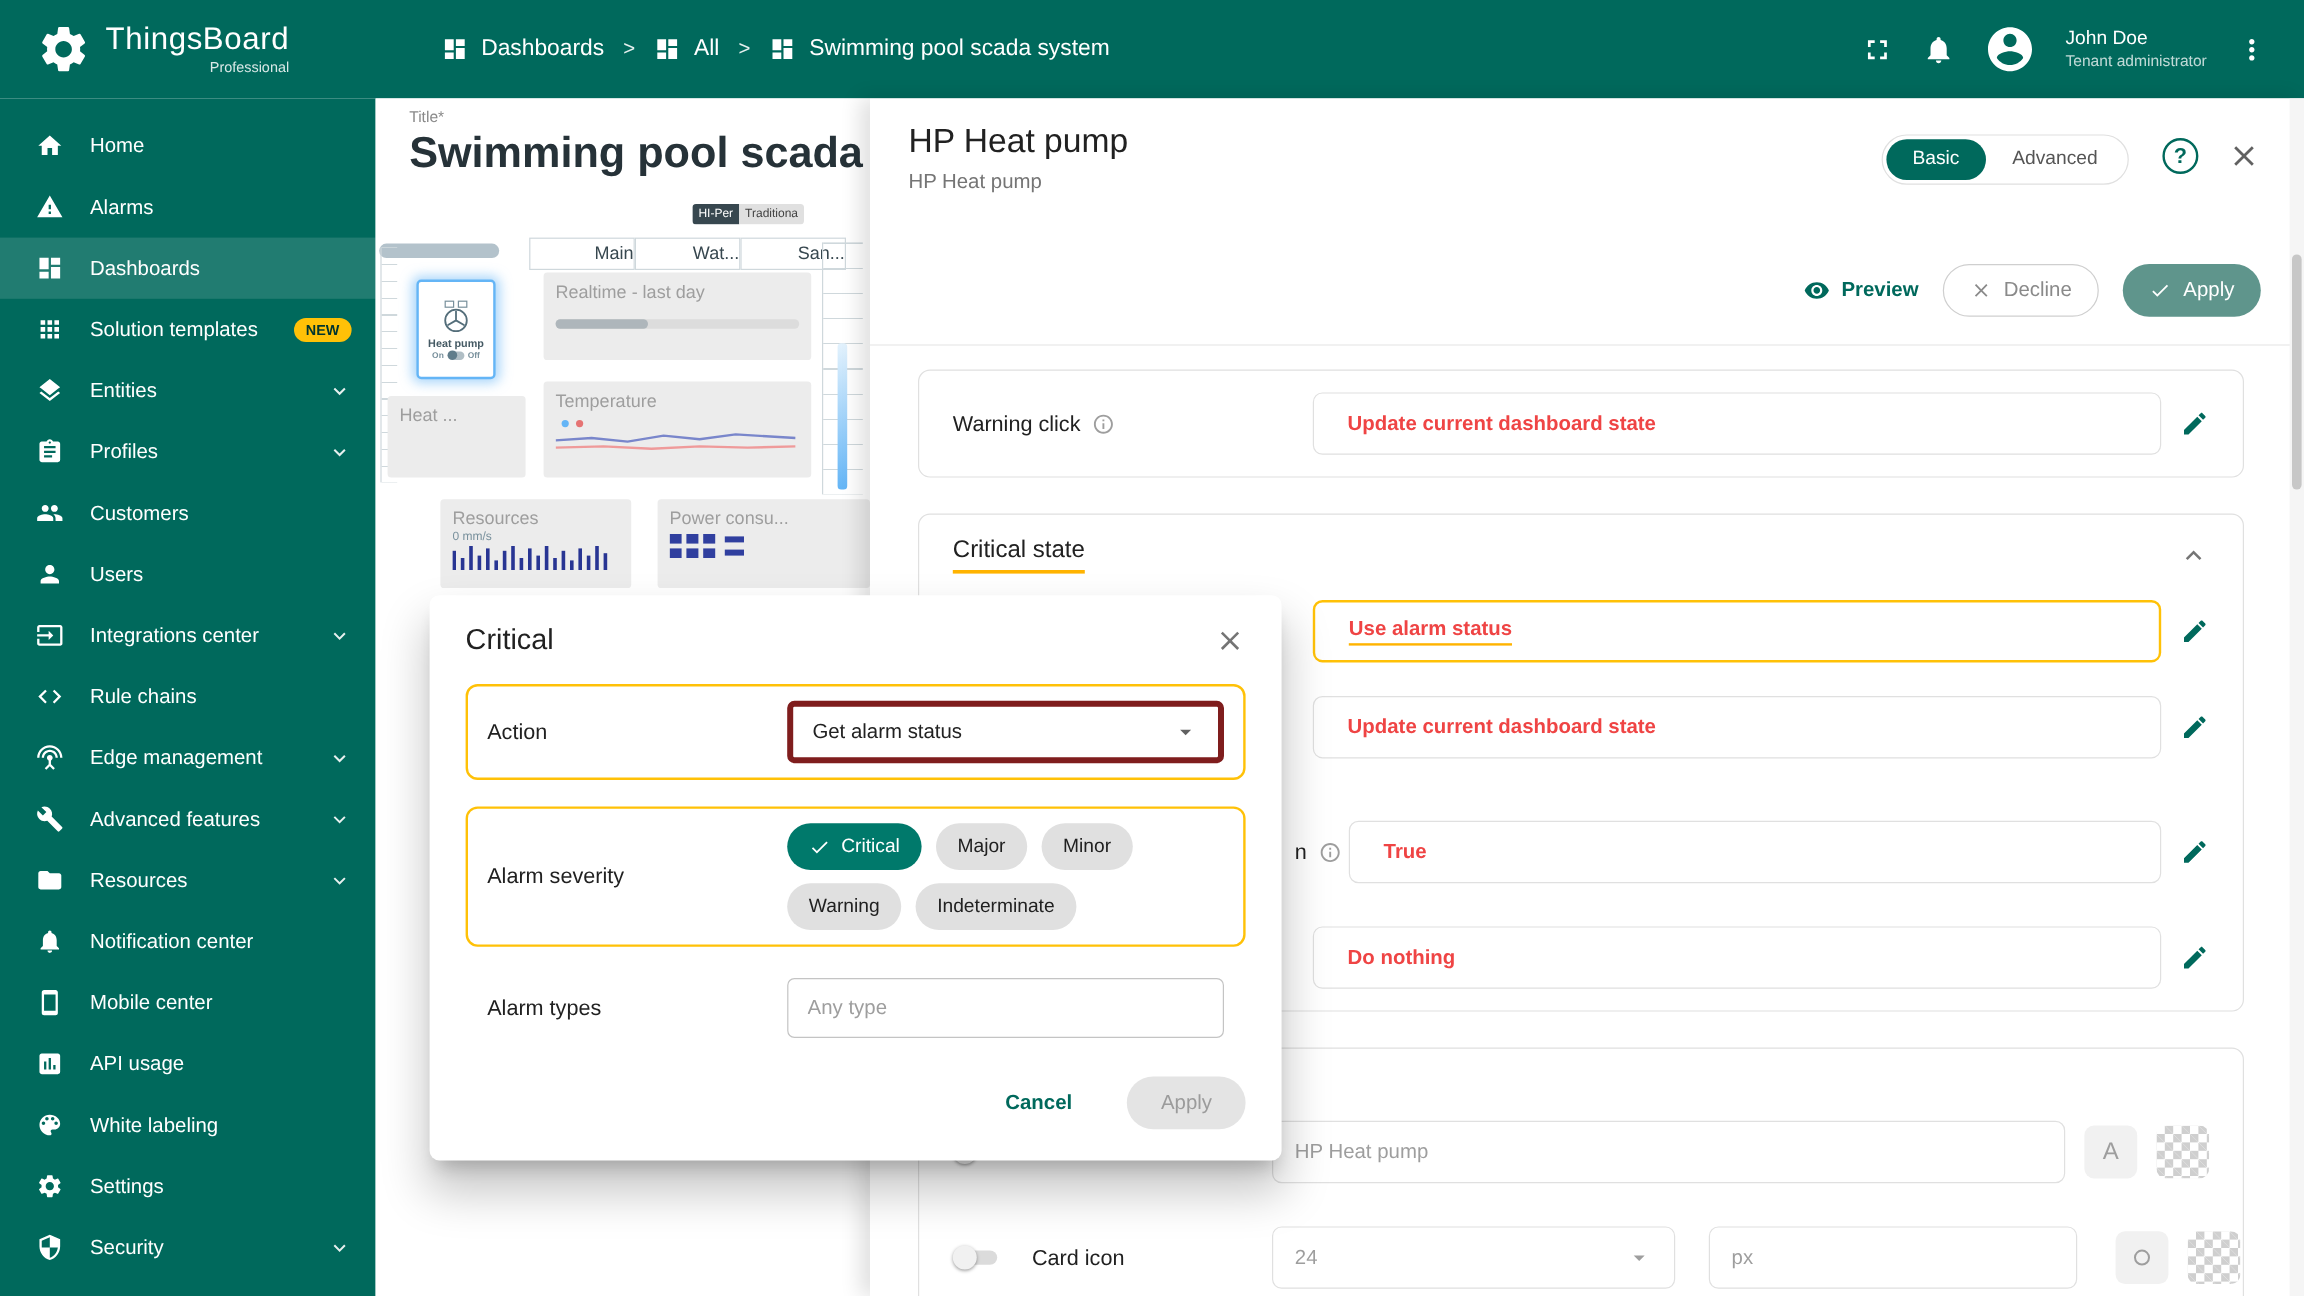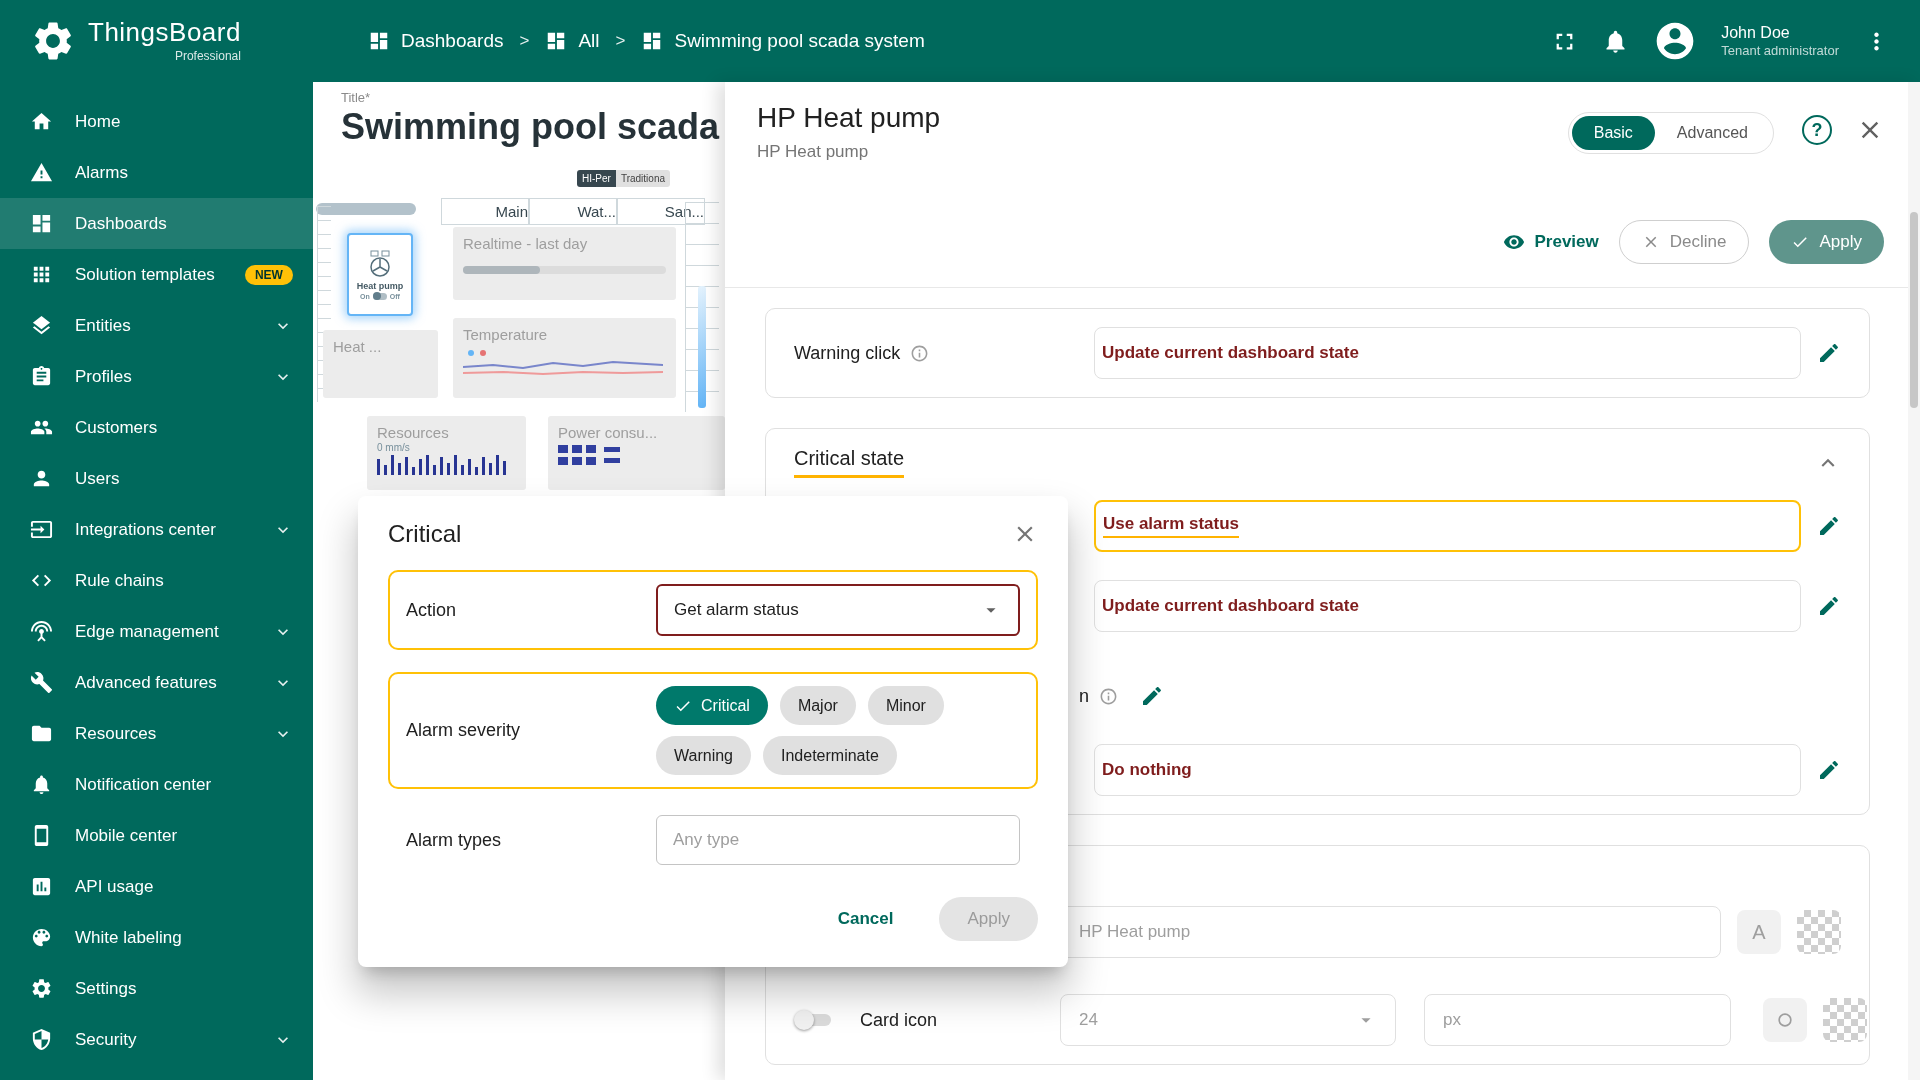--- a/index.html
+++ b/index.html
@@ -102,21 +102,21 @@
     padding:0 22px; background:#5f958c; color:#fff; font-size:17px; cursor:pointer; border:none; }
   .btn-apply .bico { width:18px; height:18px; }
 
   .drawer-content { padding:20px 50px 0 40px; }
   .card { border:1px solid #e0e0e0; border-radius:10px; padding:18px 28px; margin-bottom:30px; background:#fff; }
   .row { display:flex; align-items:center; }
   .row-label { width:300px; flex:none; font-size:18px; color:#212121; display:flex; align-items:center; gap:10px; }
   .row-label.frag { width:330px; justify-content:flex-end; padding-right:6px; }
   .info-ic { width:19px; height:19px; color:#9e9e9e; flex:none; }
   .value-box { flex:1; height:52px; border:1px solid #e0e0e0; border-radius:8px; display:flex;
-    align-items:center; padding:0 7px; font-size:17px; font-weight:600; color:#7f1d1d;
+    align-items:center; padding:0 28px; font-size:17px; font-weight:600; color:#ef4444;
     background:#fff; cursor:pointer; min-width:0; }
   .value-box.amber { border:2px solid #ffc107; }
   .underline-amber { border-bottom:2px solid #ffb300; padding-bottom:2px; }
   .edit-btn { width:24px; height:24px; color:#00695c; margin-left:16px; flex:none; cursor:pointer; }
   .section-head { display:flex; align-items:center; }
   .section-title { font-size:20px; font-weight:500; color:#212121; border-bottom:3px solid #ffb300; padding-bottom:5px; }
   .collapse-btn { margin-left:auto; width:26px; height:26px; color:#757575; cursor:pointer; }
   .m-t20 { margin-top:22px; } .m-t28 { margin-top:28px; } .m-t52 { margin-top:52px; } .m-t36 { margin-top:36px; }
   .spacer-label { width:300px; flex:none; }
 
@@ -149,21 +149,21 @@
   
   .modal { position:absolute; left:358px; top:496px; width:710px; background:#fff; border-radius:8px;
     box-shadow:0 11px 15px -7px rgba(0,0,0,.2), 0 24px 38px 3px rgba(0,0,0,.22); padding:24px 30px 26px;
     z-index:60; }
   .modal-head { display:flex; align-items:center; }
   .modal-title { font-size:24px; font-weight:500; color:#212121; }
   .modal-close { margin-left:auto; width:26px; height:26px; color:#757575; cursor:pointer; }
   .amber-box { border:2px solid #ffc107; border-radius:10px; padding:12px 16px; margin-top:22px;
     display:flex; align-items:center; }
   .f-label { font-size:18px; color:#212121; width:250px; flex:none; }
-  .select-box { flex:1; height:52px; border:2px solid #7f1d1d; border-radius:6px; display:flex;
+  .select-box { flex:1; height:52px; border:5px solid #7f1d1d; border-radius:6px; display:flex;
     align-items:center; padding:0 16px; font-size:17px; color:#212121; cursor:pointer; background:#fff; }
   .select-caret { margin-left:auto; width:22px; height:22px; color:#616161; flex:none; }
   .chips { flex:1; display:flex; flex-wrap:wrap; gap:11px 12px; }
   .chip { height:39px; border-radius:20px; background:#e0e0e0; color:#212121; font-size:16px;
     display:flex; align-items:center; padding:0 18px; gap:9px; cursor:pointer; }
   .chip.selected { background:#00796b; color:#fff; }
   .chip .chk { width:18px; height:18px; color:#fff; }
   .types-row { display:flex; align-items:center; margin-top:26px; padding:0 18px; }
   .types-input { flex:1; height:50px; border:1px solid #c4c4c4; border-radius:6px; padding:0 16px;
     font-size:17px; color:#212121; outline:none; background:#fff; }
@@ -641,20 +641,23 @@
           </div>
           <div class="row m-t52">
             <div class="row-label frag">
               <span>n</span>
               <span class="info-ic" data-icon="info">
                   <svg viewBox="0 0 24 24">
                     <path d="M11 7h2v2h-2zm0 4h2v6h-2zm1-9C6.48 2 2 6.48 2 12s4.48 10 10 10 10-4.48 10-10S17.52 2 12 2zm0 18c-4.41 0-8-3.59-8-8s3.59-8 8-8 8 3.59 8 8-3.59 8-8 8z"></path>
                   </svg>
                 </span>
             </div>
+            <div class="value-box">
+              <span>True</span>
+            </div>
             <span class="edit-btn" data-icon="edit">
                 <svg viewBox="0 0 24 24">
                   <path d="M3 17.25V21h3.75L17.81 9.94l-3.75-3.75L3 17.25zM20.71 7.04c.39-.39.39-1.02 0-1.41l-2.34-2.34c-.39-.39-1.02-.39-1.41 0l-1.83 1.83 3.75 3.75 1.83-1.83z"></path>
                 </svg>
               </span>
           </div>
           <div class="row m-t36">
             <div class="spacer-label"></div>
             <div class="value-box">
               <span>Do nothing</span>

